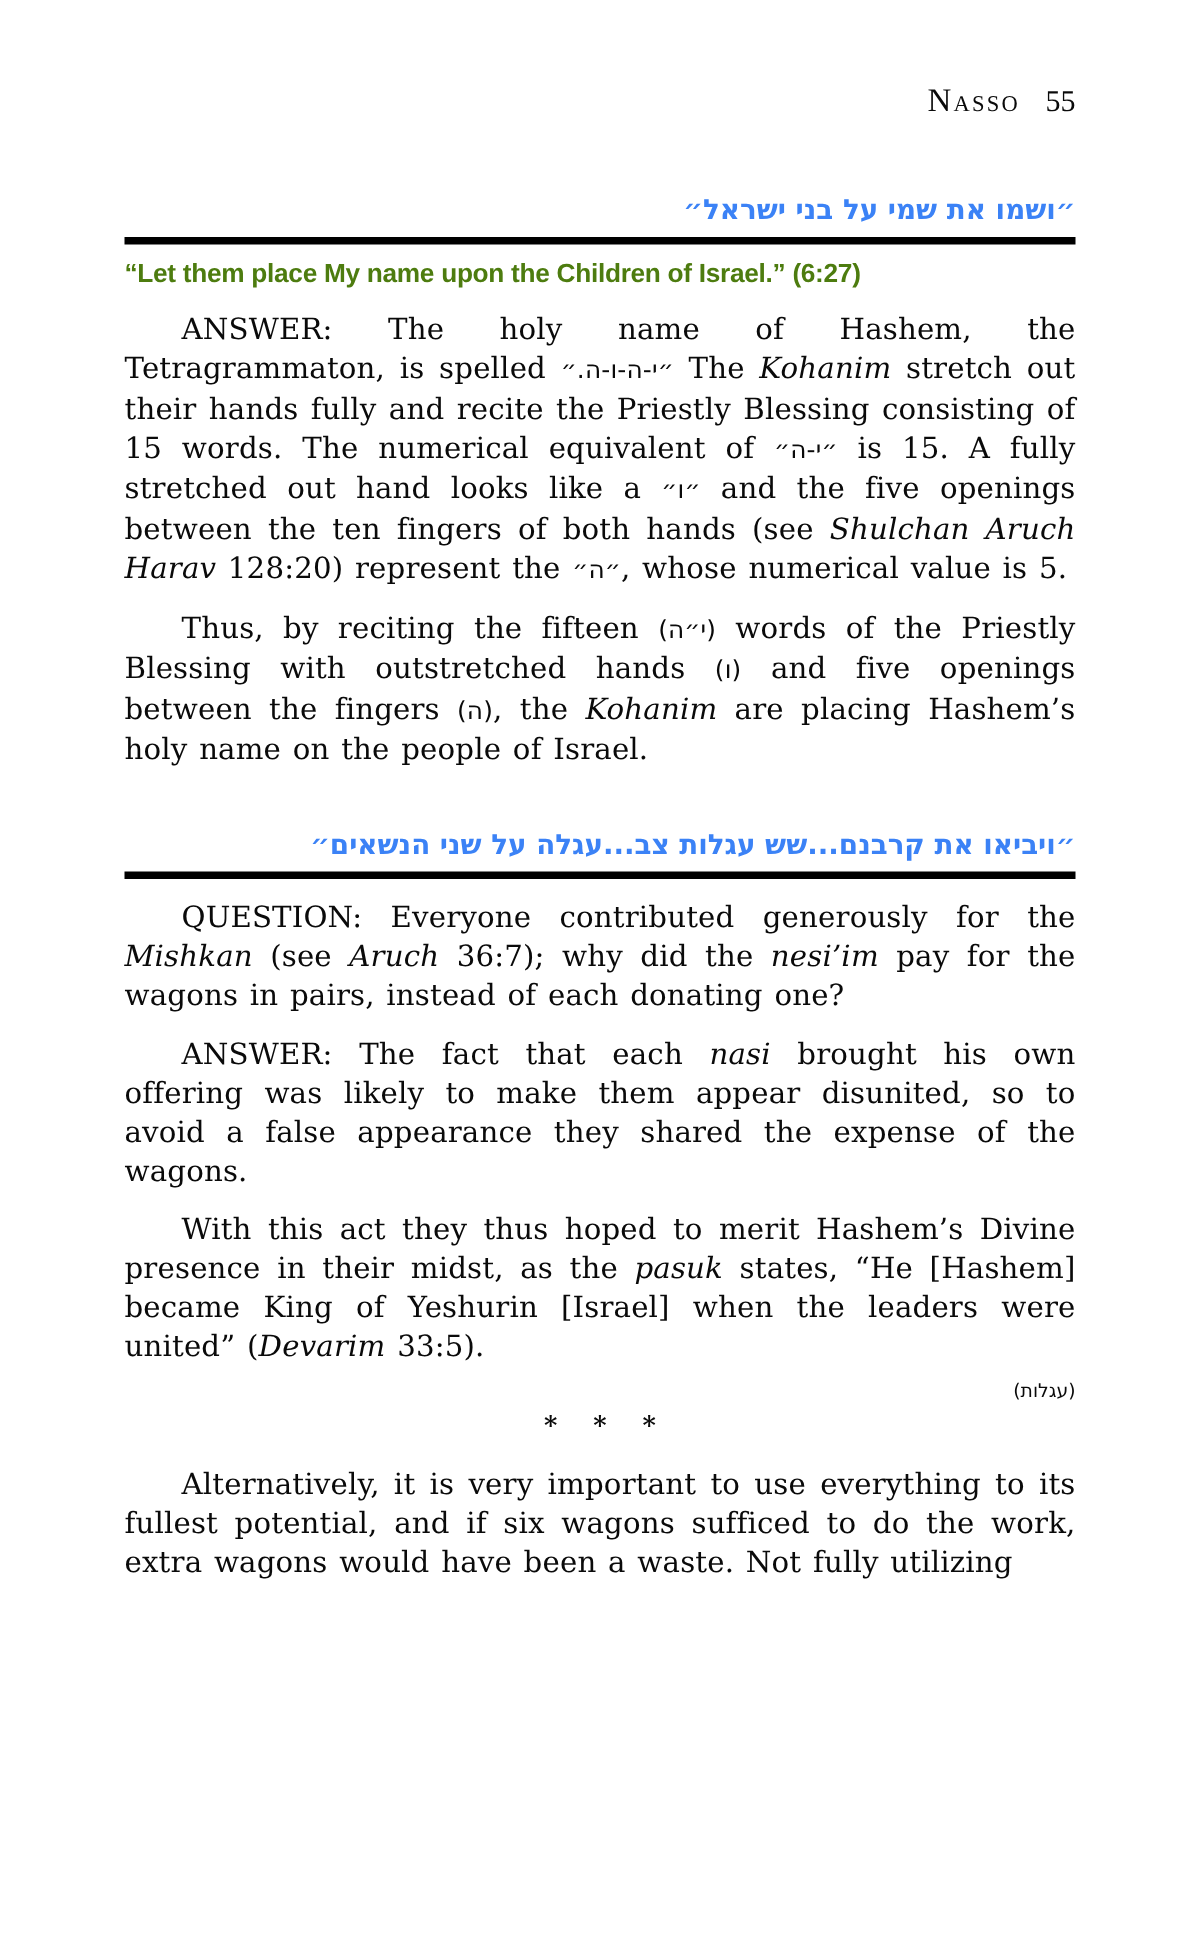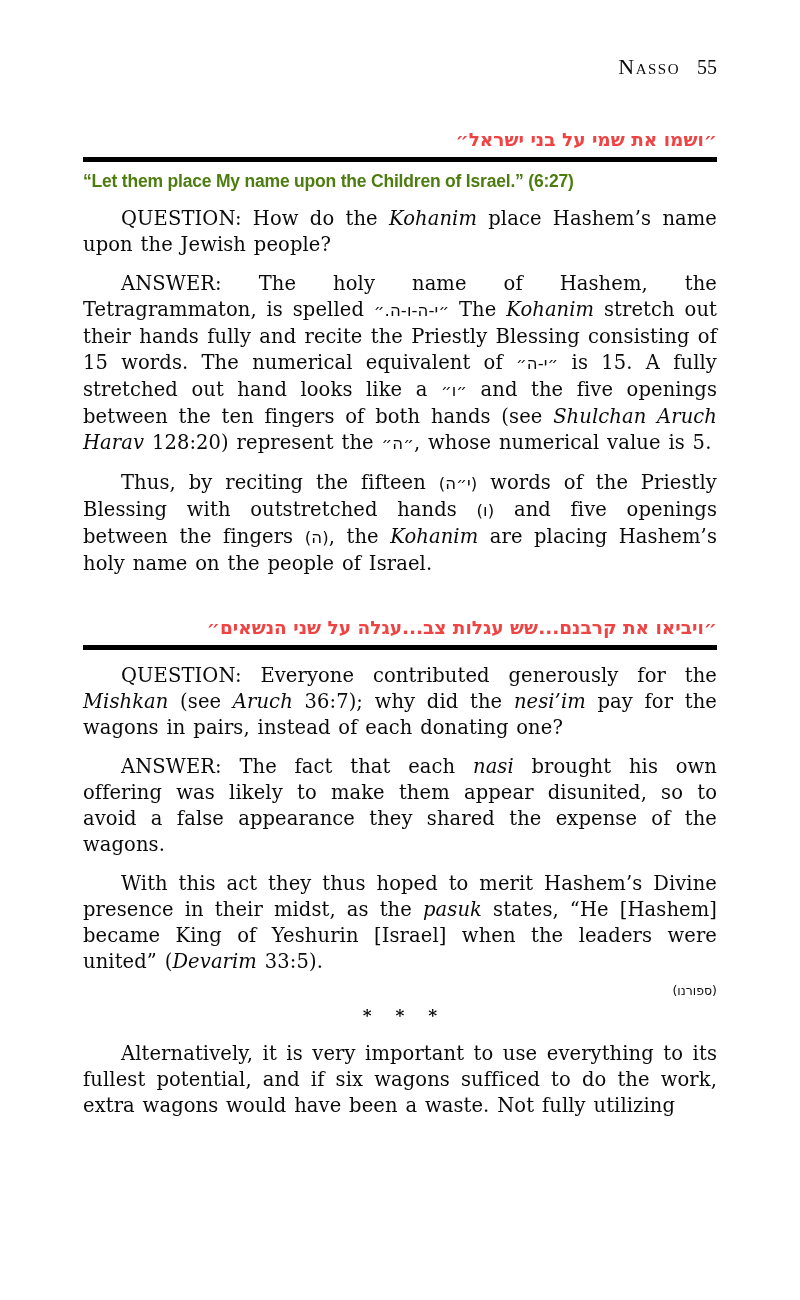--- a/index.html
+++ b/index.html
@@ -34,21 +34,21 @@
     margin-left:17px;
   }
   
   .sec1 { margin-top:48px; }
   .sec2 { margin-top:38px; }
   .heb-head {
     font-family:"DejaVu Sans", sans-serif;
     font-weight:bold;
     font-size:18.5px;
     line-height:26px;
-    color:#ef4444;
+    color:#3b82f6;
   }
   .rule {
     height:5px;
     background:#000;
     margin-top:4px;
   }
   .eng-head {
     font-family:"Liberation Sans", sans-serif;
     font-weight:bold;
     font-size:17.5px;
@@ -96,29 +96,28 @@
 
   <header class="pg-header">
     <span class="parsha">Nasso</span>
     <span class="pgnum">55</span>
   </header>
 
   <section class="sec1">
     <h2 class="heb-head" dir="rtl">״ושמו את שמי על בני ישראל״</h2>
     <div class="rule"></div>
     <h3 class="eng-head">“Let them place My name upon the Children of Israel.” (6:27)</h3>
-    <p class="body-p">QUESTION: How do the <i>Kohanim</i> place Hashem’s name upon the Jewish people?</p>
     <p class="body-p">ANSWER: The holy name of Hashem, the Tetragrammaton, is spelled <span class="heb" dir="rtl">״י-ה-ו-ה.״</span> The <i>Kohanim</i> stretch out their hands fully and recite the Priestly Blessing consisting of 15 words. The numerical equivalent of <span class="heb" dir="rtl">״י-ה״</span> is 15. A fully stretched out hand looks like a <span class="heb" dir="rtl">״ו״</span> and the five openings between the ten fingers of both hands (see <i>Shulchan Aruch Harav</i> 128:20) represent the <span class="heb" dir="rtl">״ה״</span>, whose numerical value is 5.</p>
     <p class="body-p">Thus, by reciting the fifteen <span class="heb" dir="rtl">(י״ה)</span> words of the Priestly Blessing with outstretched hands <span class="heb" dir="rtl">(ו)</span> and five openings between the fingers <span class="heb" dir="rtl">(ה)</span>, the <i>Kohanim</i> are placing Hashem’s holy name on the people of Israel.</p>
   </section>
 
   <section class="sec2">
     <h2 class="heb-head" dir="rtl">״ויביאו את קרבנם...שש עגלות צב...עגלה על שני הנשאים״</h2>
     <div class="rule"></div>
     <p class="body-p">QUESTION: Everyone contributed generously for the <i>Mishkan</i> (see <i>Aruch</i> 36:7); why did the <i>nesi’im</i> pay for the wagons in pairs, instead of each donating one?</p>
     <p class="body-p">ANSWER: The fact that each <i>nasi</i> brought his own offering was likely to make them appear disunited, so to avoid a false appearance they shared the expense of the wagons.</p>
     <p class="body-p">With this act they thus hoped to merit Hashem’s Divine presence in their midst, as the <i>pasuk</i> states, “He [Hashem] became King of Yeshurin [Israel] when the leaders were united” (<i>Devarim</i> 33:5).</p>
-    <div class="citation" dir="rtl">(ספורנו)</div>
+    <div class="citation" dir="rtl">(עגלות)</div>
     <div class="separator">* * *</div>
     <p class="body-p cont">Alternatively, it is very important to use everything to its fullest potential, and if six wagons sufficed to do the work, extra wagons would have been a waste. Not fully utilizing</p>
   </section>
 
 </div>
 
 </body></html>

